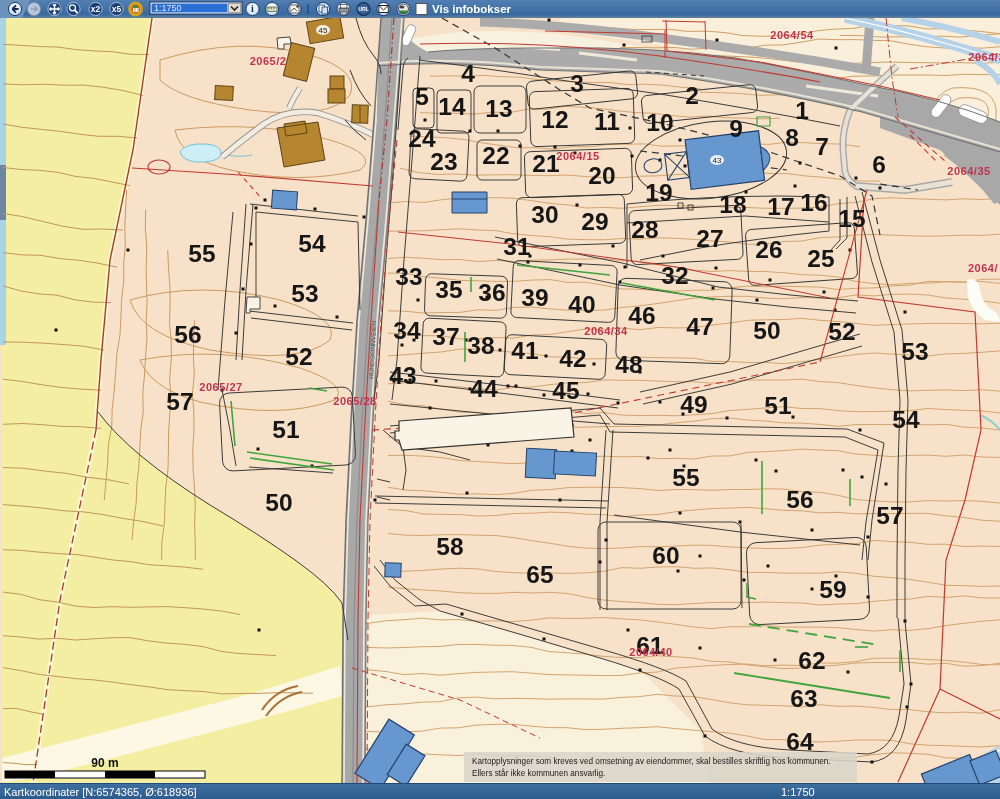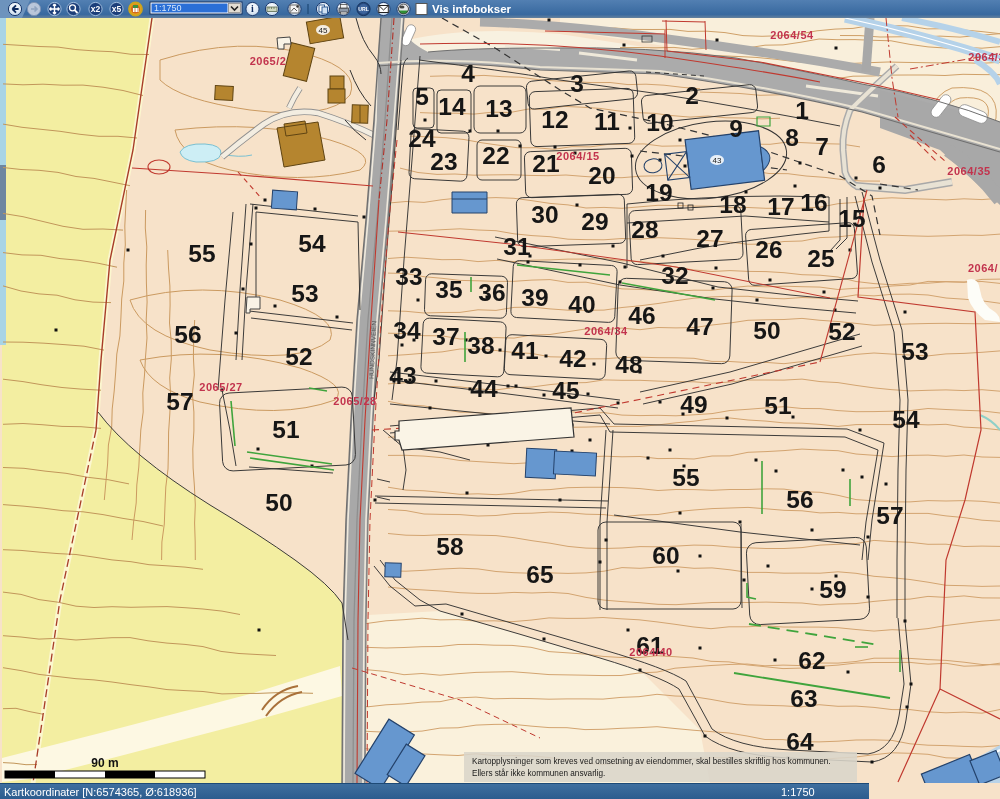--- a/index.html
+++ b/index.html
@@ -1,18 +1,18 @@
 <!DOCTYPE html>
 <html><head><meta charset="utf-8">
 <style>
 html,body{margin:0;padding:0}
 #app{position:relative;width:1000px;height:799px;overflow:hidden;background:#f7e2c9;font-family:"Liberation Sans",sans-serif}
 #tbar{position:absolute;left:0;top:0;width:1000px;height:18px}
 #map{position:absolute;left:0;top:18px;width:1000px;height:765px}
-#sbar{position:absolute;left:0;top:783px;width:869px;height:16px;background:linear-gradient(#3f6f9f,#2c5c8e);border-top:1px solid #1d4a77;box-sizing:border-box}
+#sbar{position:absolute;left:0;top:783px;width:1000px;height:16px;background:linear-gradient(#3f6f9f,#2c5c8e);border-top:1px solid #1d4a77;box-sizing:border-box}
 #sbar .l{position:absolute;left:4px;top:2px;color:#fff;font-size:11px}
 #sbar .r{position:absolute;left:781px;top:2px;color:#fff;font-size:11px}
 </style></head>
 <body>
 <div id="app">
 <div id="tbar"><svg width="1000" height="18" viewBox="0 0 1000 18">
         <defs>
           <linearGradient id="tb" x1="0" y1="0" x2="0" y2="1">
             <stop offset="0" stop-color="#527fb2"></stop>
             <stop offset="0.8" stop-color="#38699f"></stop>

